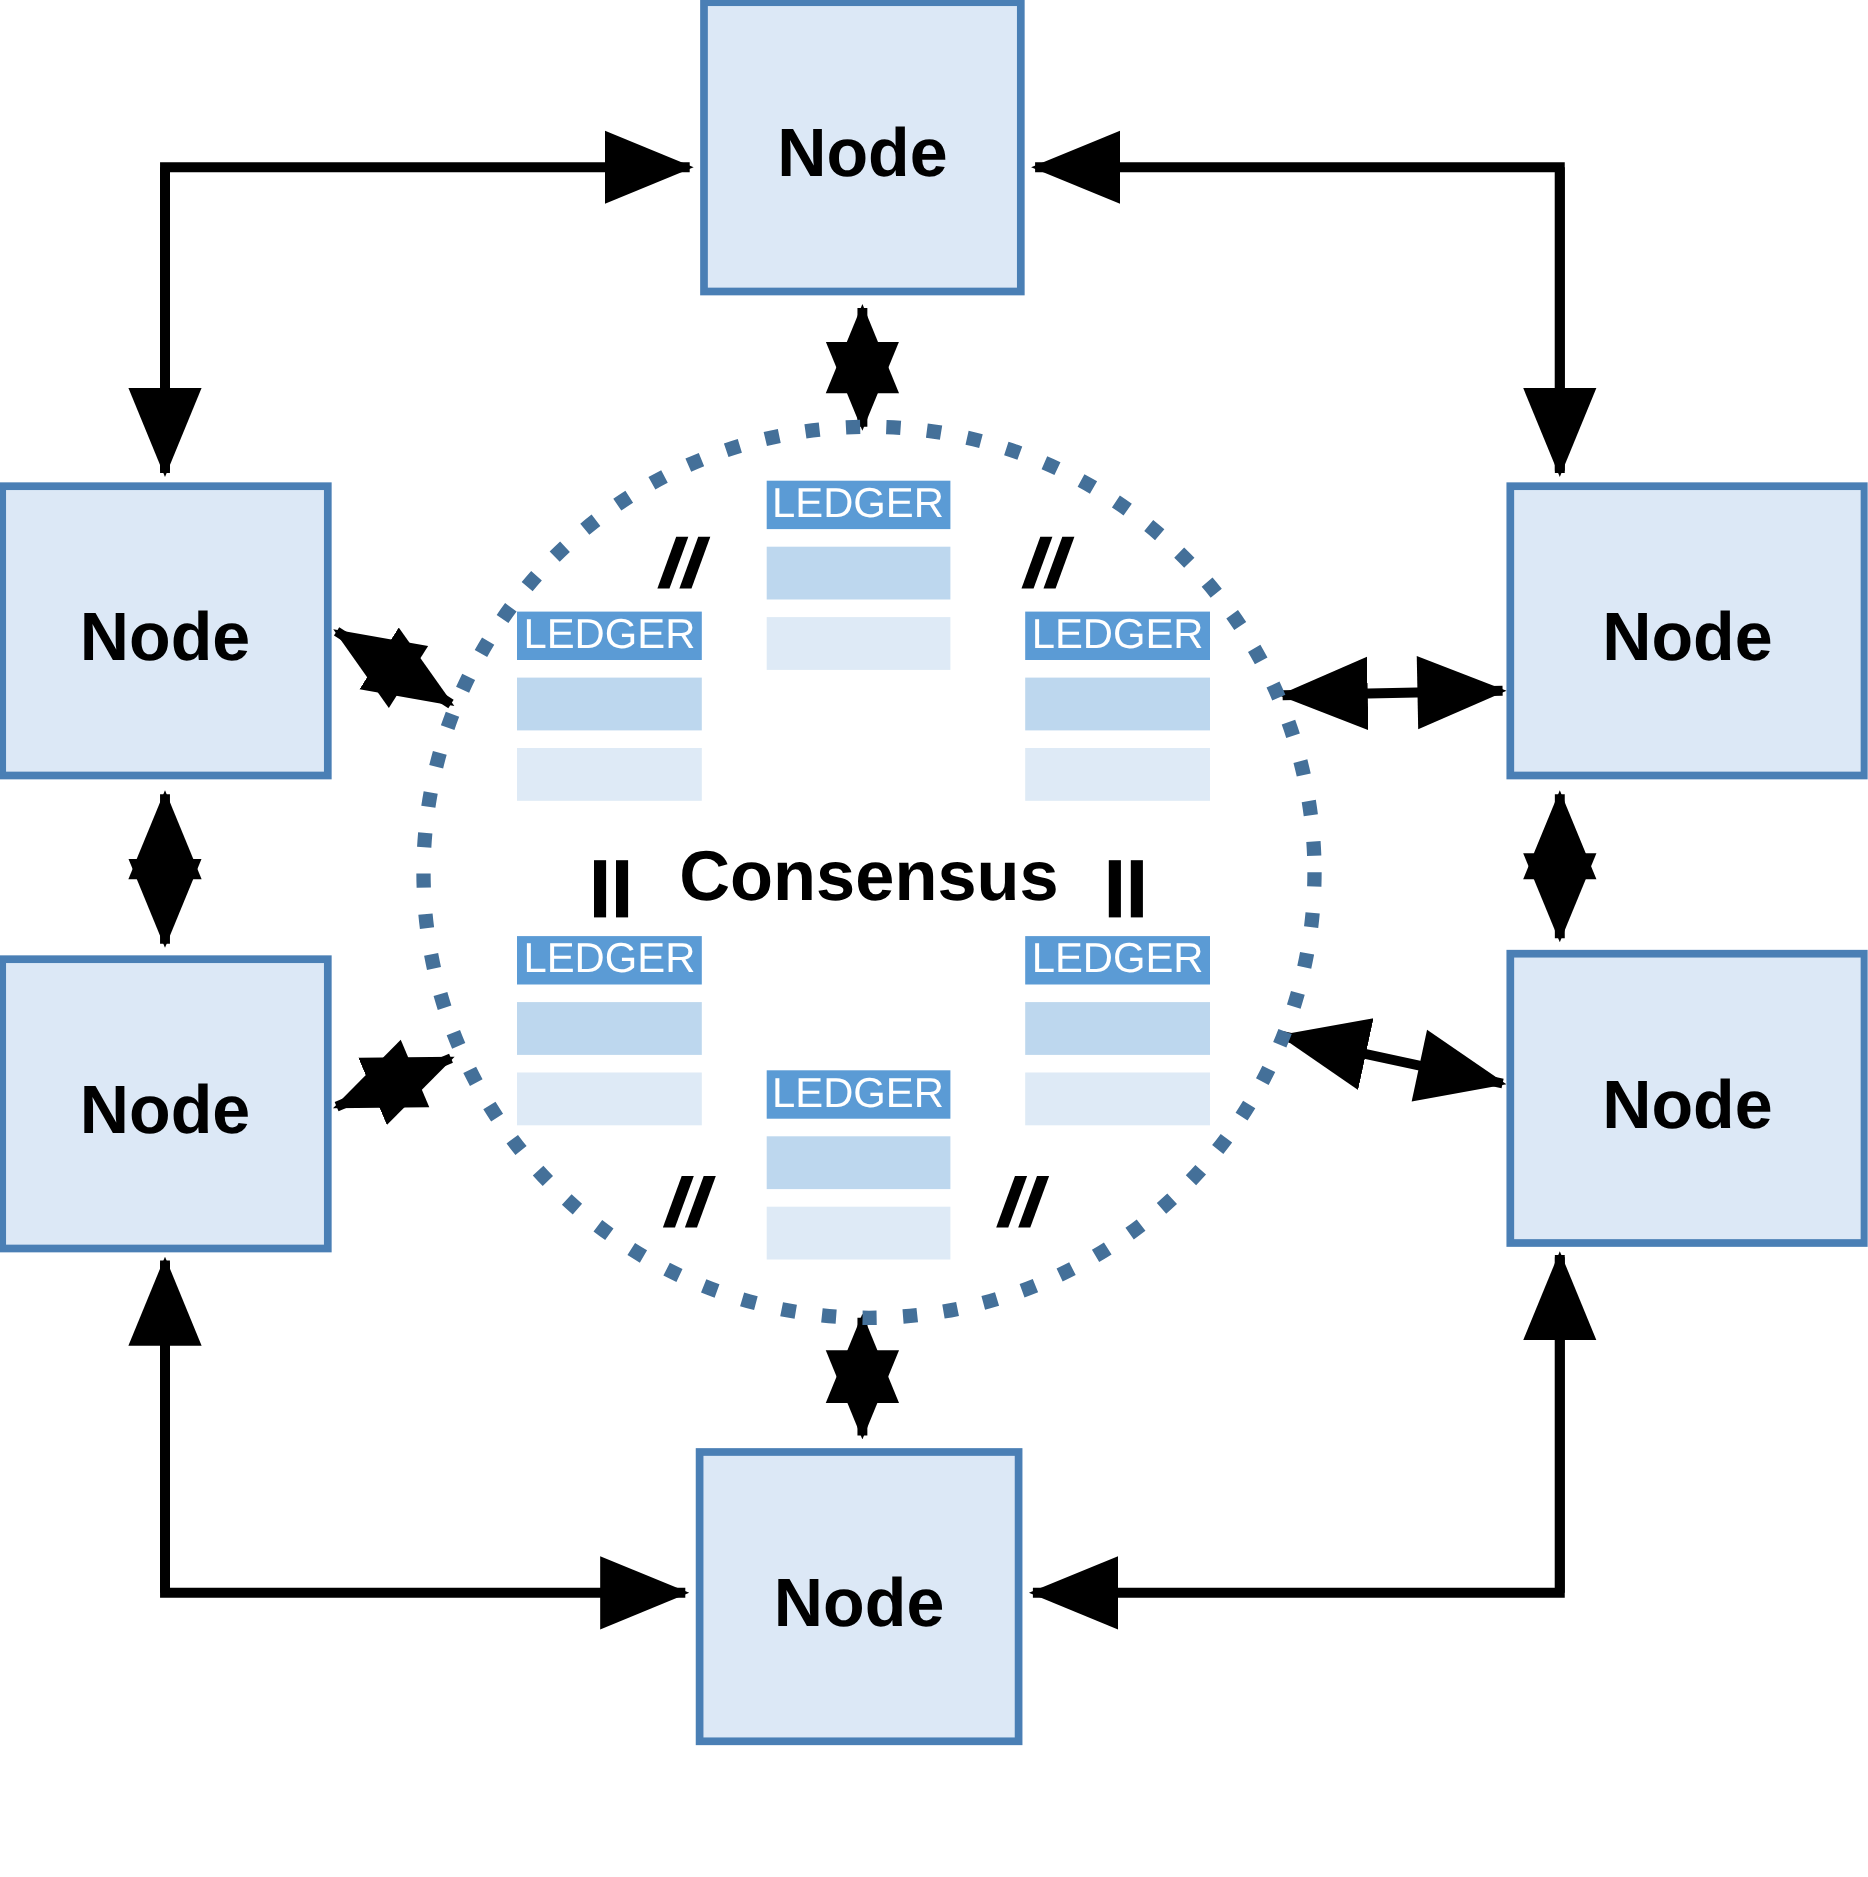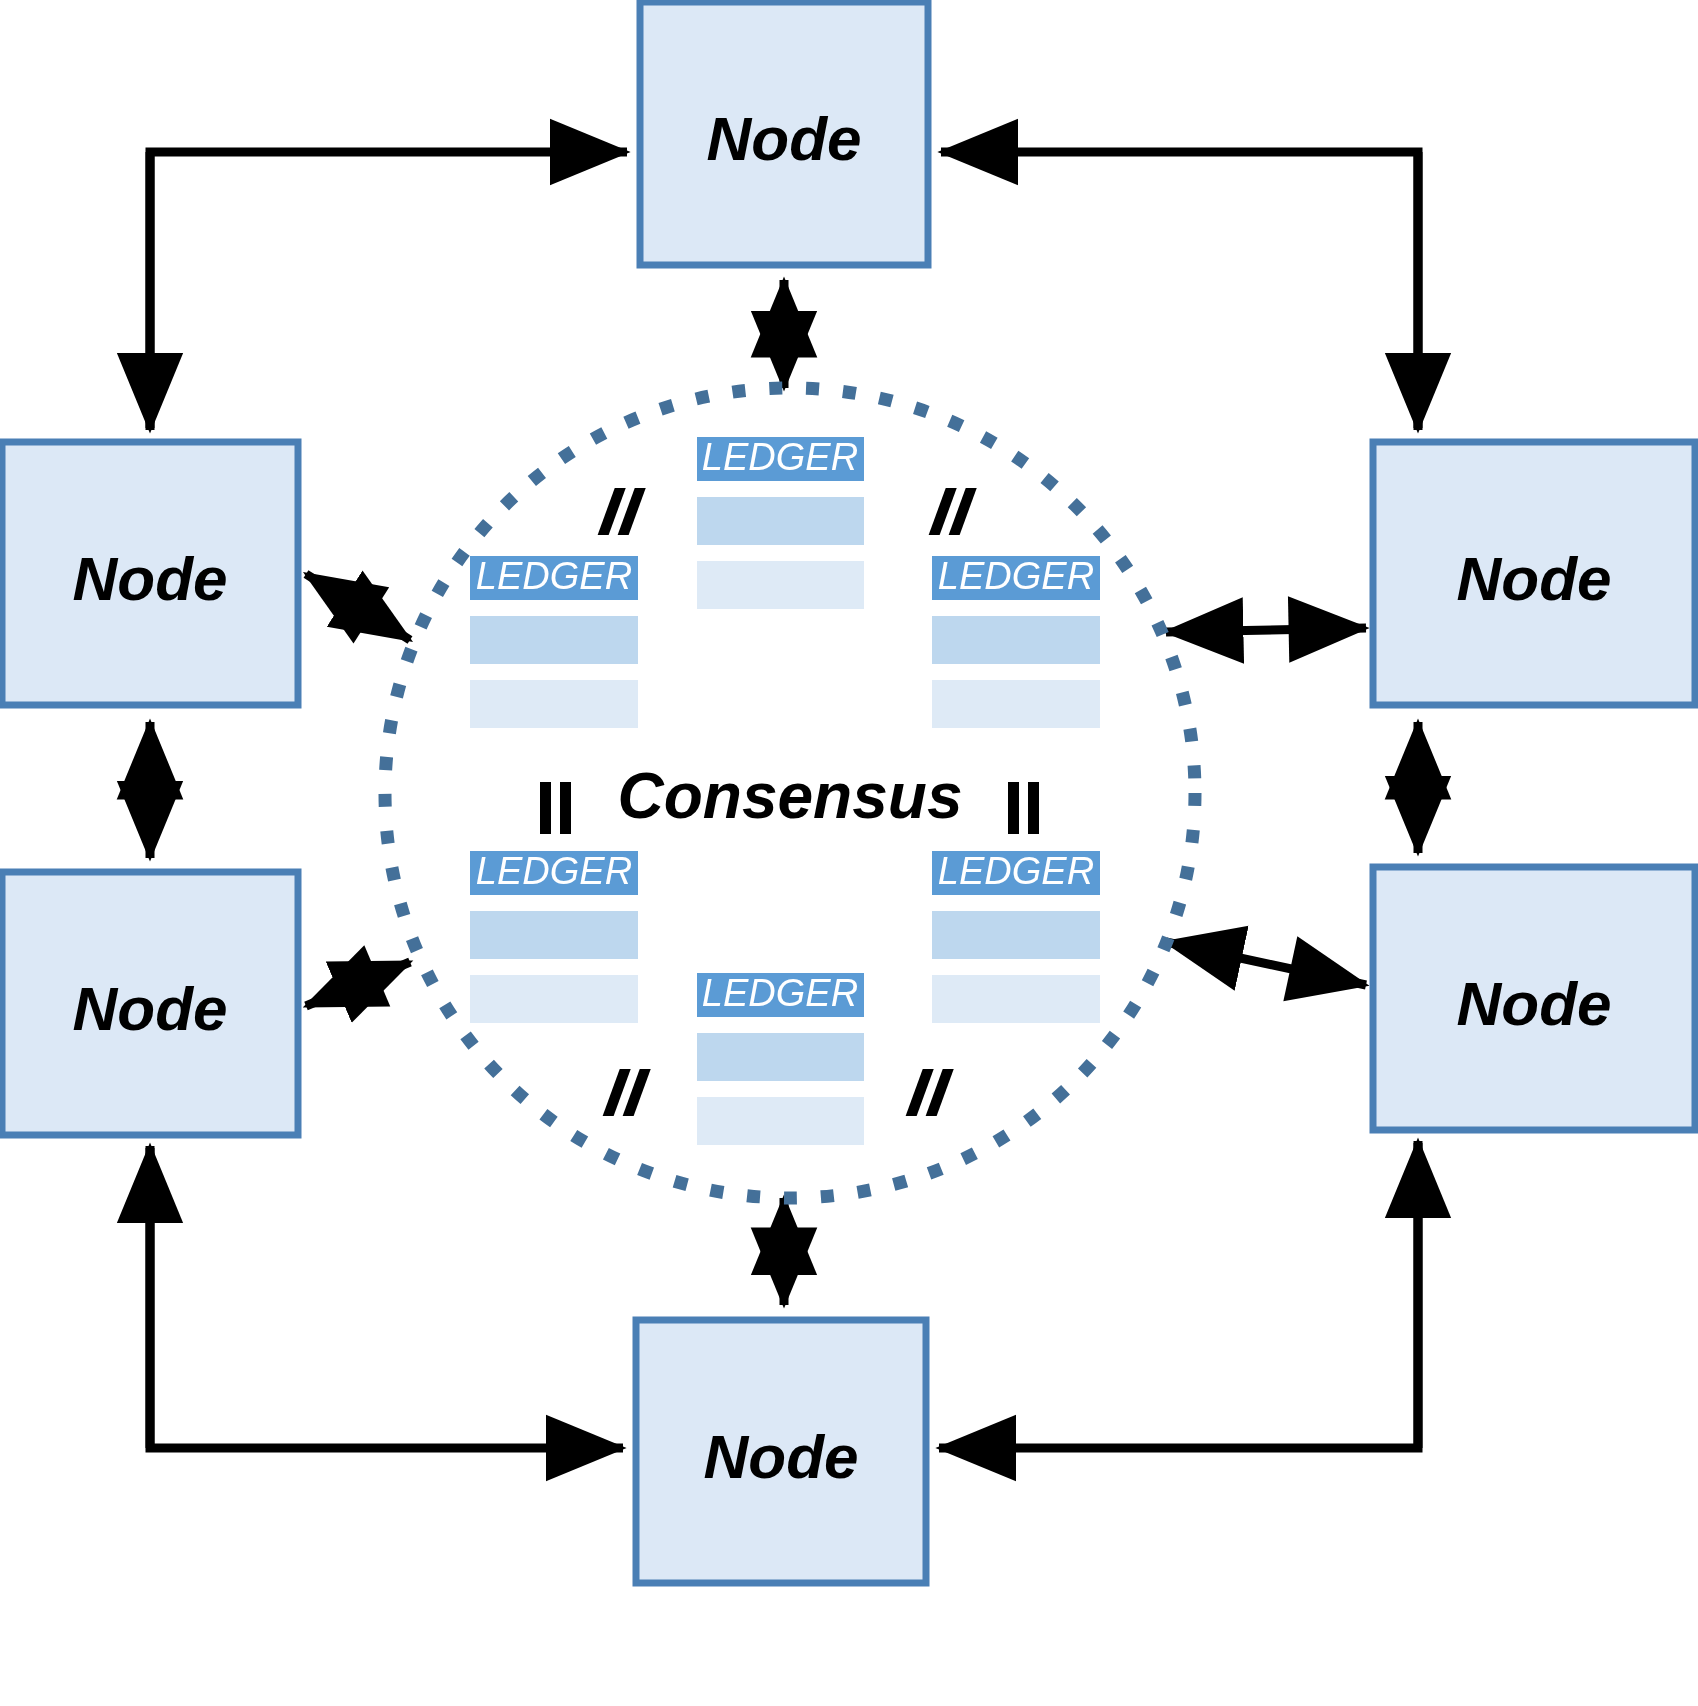--- a/index.html
+++ b/index.html
@@ -10,21 +10,20 @@
   }
   body {
     font-family: "Liberation Sans", sans-serif;
   }
   #diagram-root {
     position: relative;
     width: 1698px;
     height: 1634px;
     background: #ffffff;
     overflow: hidden;
-    font-style: italic;
   }
   #diagram-svg {
     position: absolute;
     left: 0;
     top: 0;
     width: 1698px;
     height: 1706px;
   }
   .node-label {
     font-family: "Liberation Sans", sans-serif;

